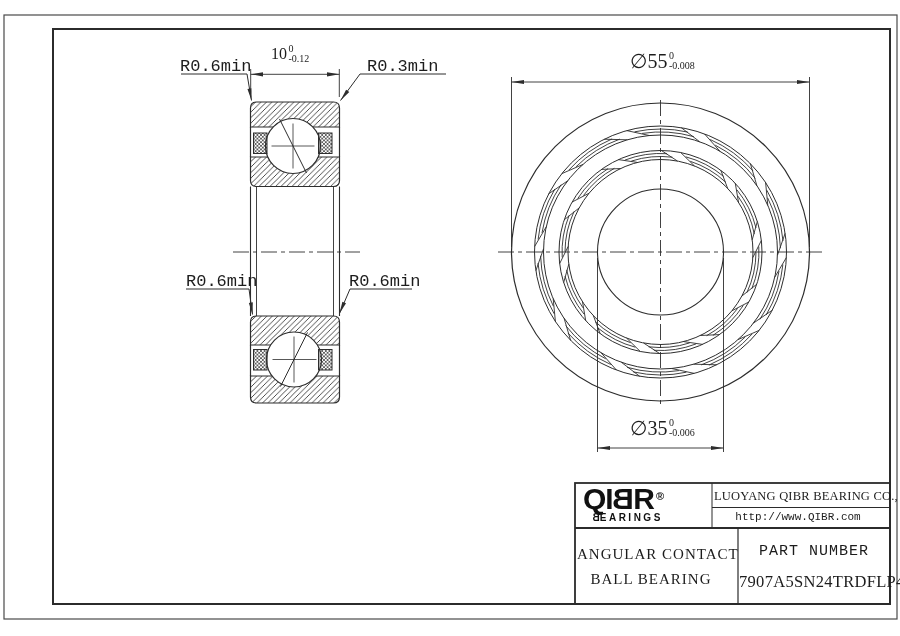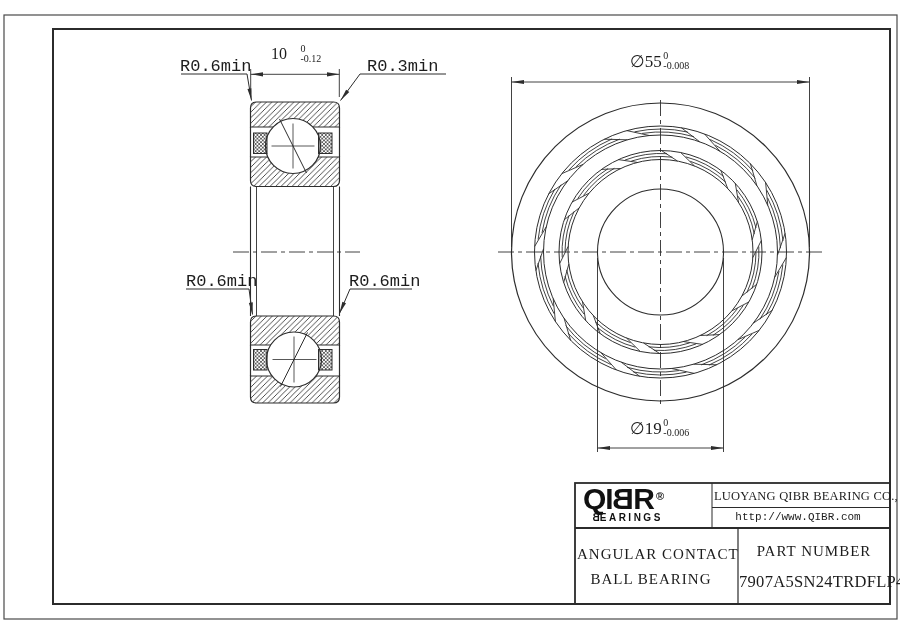--- a/index.html
+++ b/index.html
@@ -3,28 +3,28 @@
 <meta charset="utf-8">
 <style>
   html,body{margin:0;padding:0;background:#fff;}
   .stage{position:relative;width:900px;height:636px;background:#ffffff;overflow:hidden;
          font-family:"Liberation Sans",sans-serif;}
   .stage svg{position:absolute;left:0;top:0;}
   .txt{position:absolute;color:#1c1c1c;white-space:nowrap;}
   .rlabel{font-family:"Liberation Mono","DejaVu Sans Mono",monospace;font-size:17px;}
   .dim{display:flex;align-items:flex-start;font-family:"Liberation Serif","DejaVu Sans",serif;}
   .dim-main{font-size:16px;line-height:16px;}
-  .dim-main.big{font-size:17px;line-height:17px;}
+  .dim-main.big{font-size:20px;line-height:17px;}
   .tol{display:inline-flex;flex-direction:column;font-size:10px;line-height:9.5px;
        margin-left:1.5px;transform:translateY(-2px);font-family:"Liberation Serif","DejaVu Sans",serif;}
   
   .company{font-family:"Liberation Serif",serif;font-size:12.5px;letter-spacing:.2px;}
   .url{font-family:"Liberation Mono","DejaVu Sans Mono",monospace;font-size:11px;}
   .prod{font-family:"Liberation Serif",serif;font-size:15px;letter-spacing:1px;}
-  .pnlabel{font-family:Liberation Serif, serif;font-size:15px;letter-spacing:1px;}
+  .pnlabel{font-family:Liberation Mono, monospace;font-size:15px;letter-spacing:1px;}
   .pn{font-family:"Liberation Serif",serif;font-size:16.5px;letter-spacing:.3px;}
   .center{text-align:center;}
   .logo{font-family:"Liberation Sans",sans-serif;font-weight:800;font-size:30px;
         line-height:26px;letter-spacing:-1px;color:#111;}
   .logo .reg{font-size:11px;vertical-align:top;letter-spacing:0;position:relative;top:-3px;left:2px;font-weight:700;}
   .logo-sub{font-family:"Liberation Sans",sans-serif;font-weight:700;font-size:10px;
             letter-spacing:2.5px;color:#111;}
   .flip{display:inline-block;transform:scaleX(-1);}
 </style>
 </head>
@@ -132,38 +132,38 @@
     <path d="M712,483 V528" stroke-width="1"></path>
     <path d="M738,528 V604" stroke-width="1.2"></path>
   </g>
 </svg>
 
 <div class="txt rlabel" style="left:180px;top:57px;">R0.6min</div>
 <div class="txt rlabel" style="left:359px;top:57px;margin-left:8px;">R0.3min</div>
 <div class="txt rlabel" style="left:186px;top:272px;">R0.6min</div>
 <div class="txt rlabel" style="left:349px;top:272px;">R0.6min</div>
 
-<div class="txt dim" style="left:271px;top:46px;gap:12px;">
+<div class="txt dim" style="left:271px;top:46px;">
   <span class="dim-main">10</span>
   <span class="tol">
     <span>0</span>
     <span>-0.12</span>
   </span>
 </div>
 
 <div class="txt dim" style="left:630px;top:53px;">
   <span class="dim-main big">∅55</span>
   <span class="tol">
     <span>0</span>
     <span>-0.008</span>
   </span>
 </div>
 
 <div class="txt dim" style="left:630px;top:420px;">
-  <span class="dim-main big">∅19</span>
+  <span class="dim-main big">∅35</span>
   <span class="tol">
     <span>0</span>
     <span>-0.006</span>
   </span>
 </div>
 
 <div class="txt logo" style="left:583px;top:486px;"><span>QI</span><span class="flip">B</span><span>R</span><span class="reg">®</span></div>
 <div class="txt logo-sub" style="left:590px;top:512px;"><span class="flip">B</span><span>EARINGS</span></div>
 
 <div class="txt company center" style="left:714px;top:489px;width:174px;">LUOYANG QIBR BEARING CO., LTD</div>

